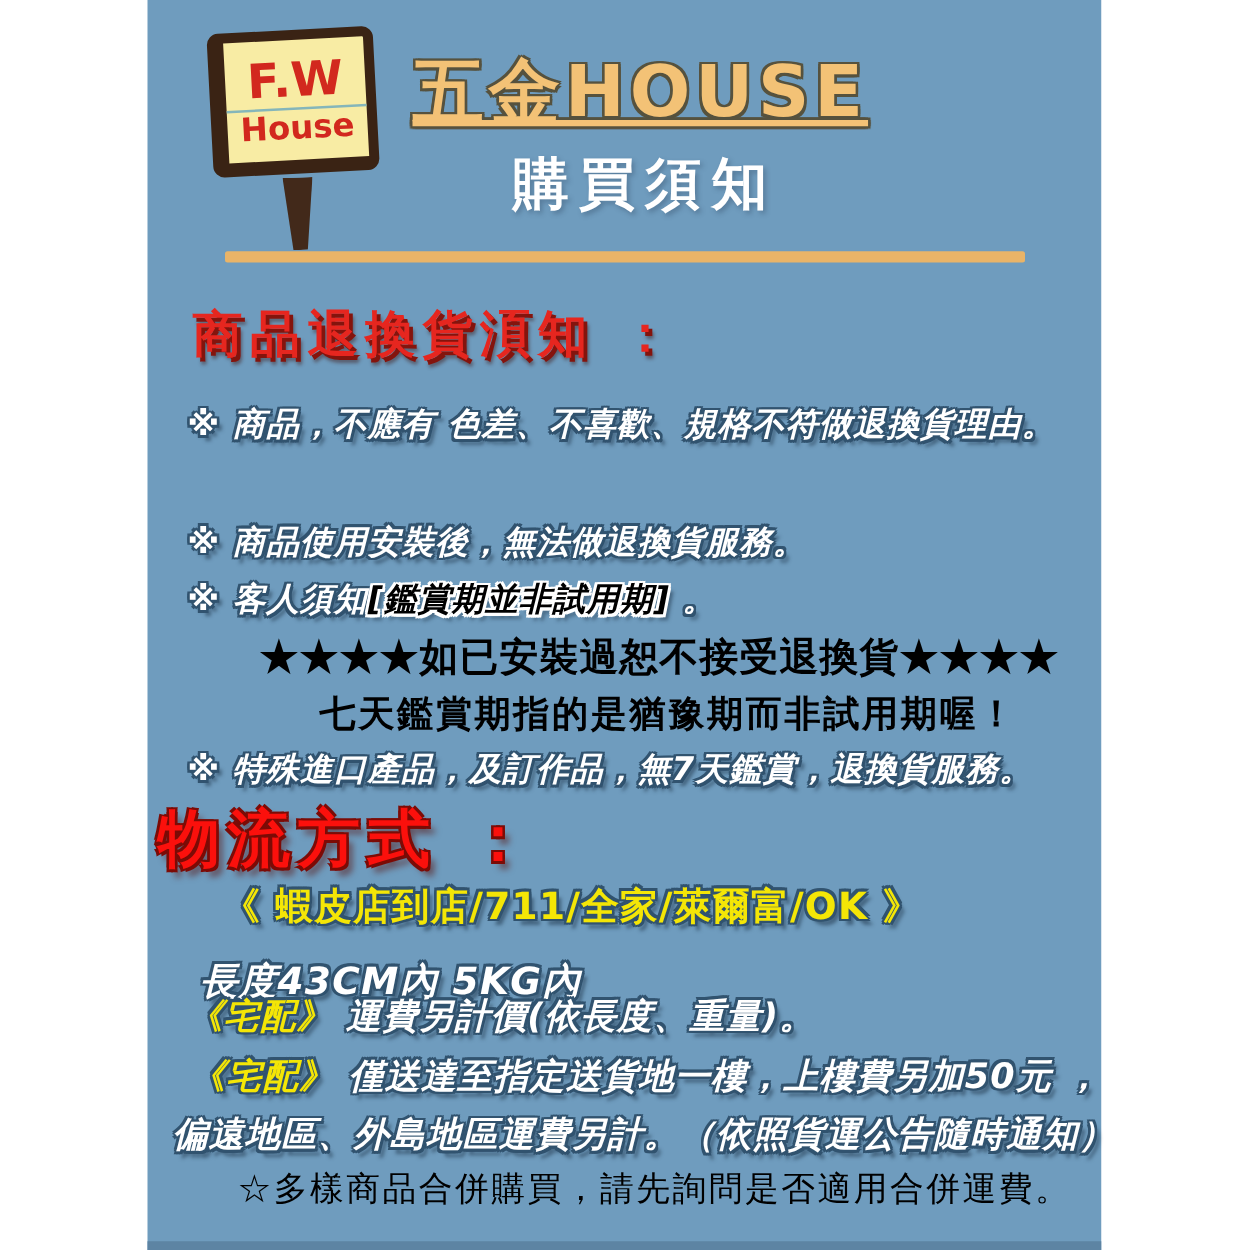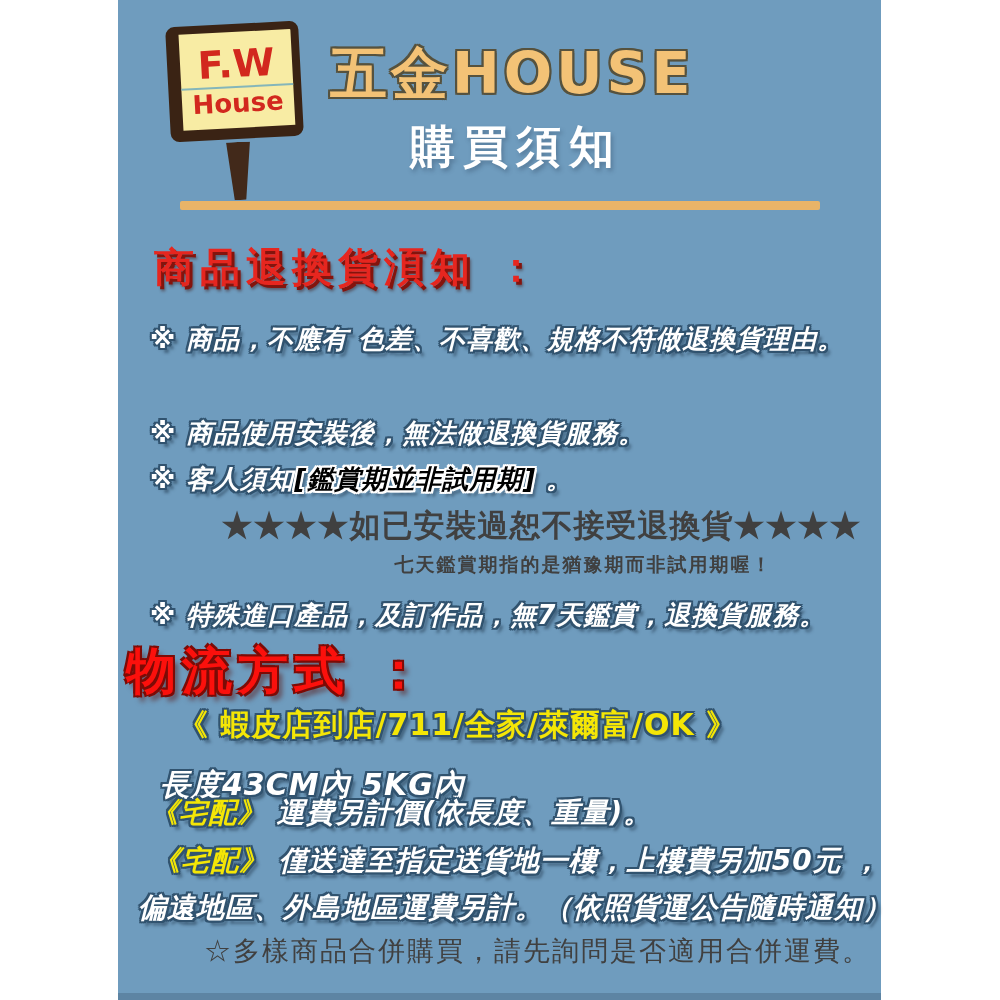--- a/index.html
+++ b/index.html
@@ -35,20 +35,21 @@
     clip-path:polygon(4% 0,96% 0,74% 100%,30% 100%);
     transform:rotate(-2deg);
   }
 
   
   .brand{
     left:212px;top:36px;font-size:57px;letter-spacing:4px;color:#f3c276;
     text-shadow:-2px -2px 0 #56523e,0 -2px 0 #56523e,2px -2px 0 #56523e,
       -2px 0 0 #56523e,2px 0 0 #56523e,
       -2px 2px 0 #56523e,0 2px 0 #56523e,2px 2px 0 #56523e;
+    text-decoration:underline;
   }
   .subtitle{left:292px;top:117px;font-size:45px;letter-spacing:8px;color:#ffffff;
     text-shadow:2px 3px 4px rgba(40,60,85,.35);}
   .divider{
     position:absolute;left:62px;top:201px;width:640px;height:9px;
     background:#e9b468;border-radius:2px;
   }
 
   
   .red-head{
@@ -65,25 +66,25 @@
   }
   .marker{margin-right:10px;}
   .orange-hl{
     color:#000000;
     text-shadow:-2px -2px 0 #fff,0 -2px 0 #fff,2px -2px 0 #fff,
       -2px 0 0 #fff,2px 0 0 #fff,
       -2px 2px 0 #fff,0 2px 0 #fff,2px 2px 0 #fff,
       4px 5px 3px rgba(25,45,65,.5);
   }
   .blue-note{
-    position:absolute;left:14px;width:100%;text-align:center;white-space:nowrap;
-    font-family:"DejaVu Serif",serif;font-weight:bold;color:#404040;
+    position:absolute;left:0;width:100%;text-align:center;white-space:nowrap;
+    font-family:"DejaVu Serif",serif;font-weight:bold;color:#000000;
   }
   .star-line{top:505px;font-size:31px;padding-left:28px;letter-spacing:1px;}
-  .sub-line{top:552px;font-size:19px;padding-left:70px;letter-spacing:2px;}
+  .sub-line{top:552px;font-size:29px;padding-left:35px;letter-spacing:2px;}
   .red-logistics{
     left:8px;top:638px;font-size:50px;letter-spacing:6px;color:#fb100c;
     text-shadow:-2px -2px 0 #7c0b06,2px -2px 0 #7c0b06,
       -2px 2px 0 #7c0b06,2px 2px 0 #7c0b06,
       5px 6px 5px rgba(90,15,10,.55);
   }
   .yellow-ol{
     color:#f4e606;
     text-shadow:-2px -2px 0 #31536f,0 -2px 0 #31536f,2px -2px 0 #31536f,
       -2px 0 0 #31536f,2px 0 0 #31536f,

